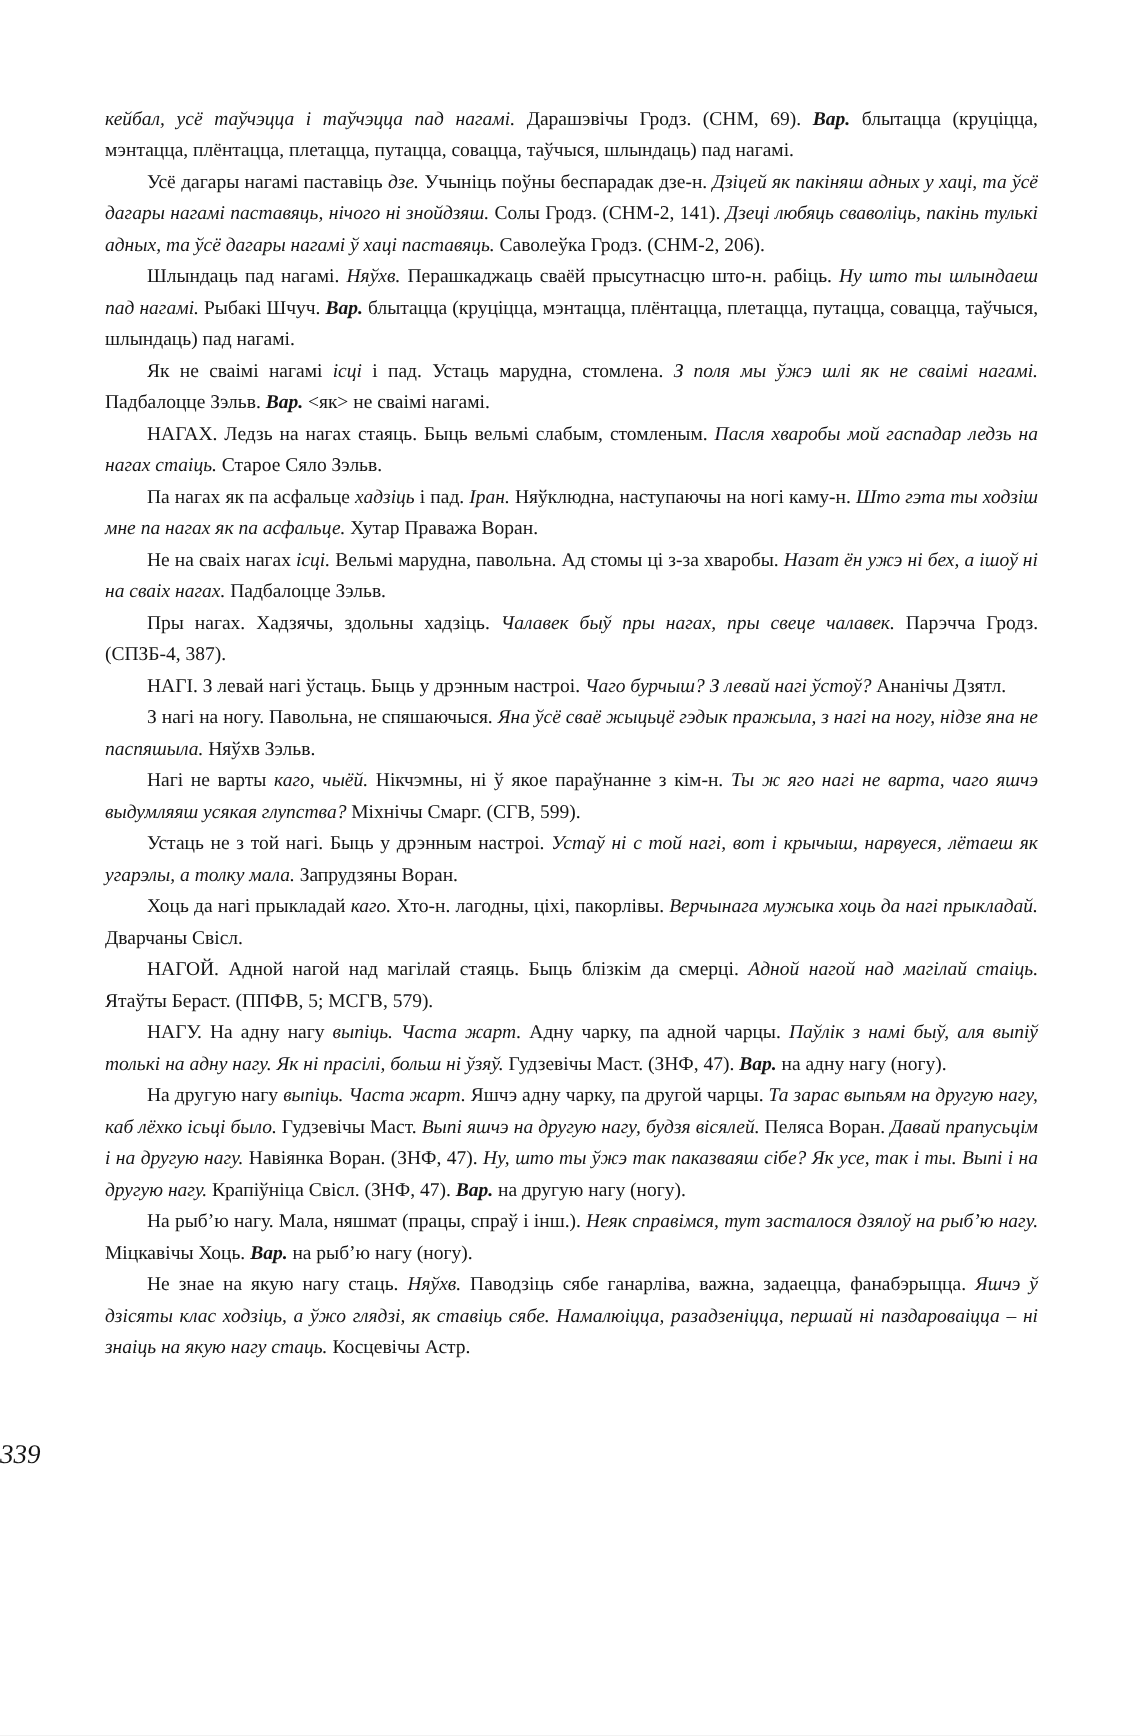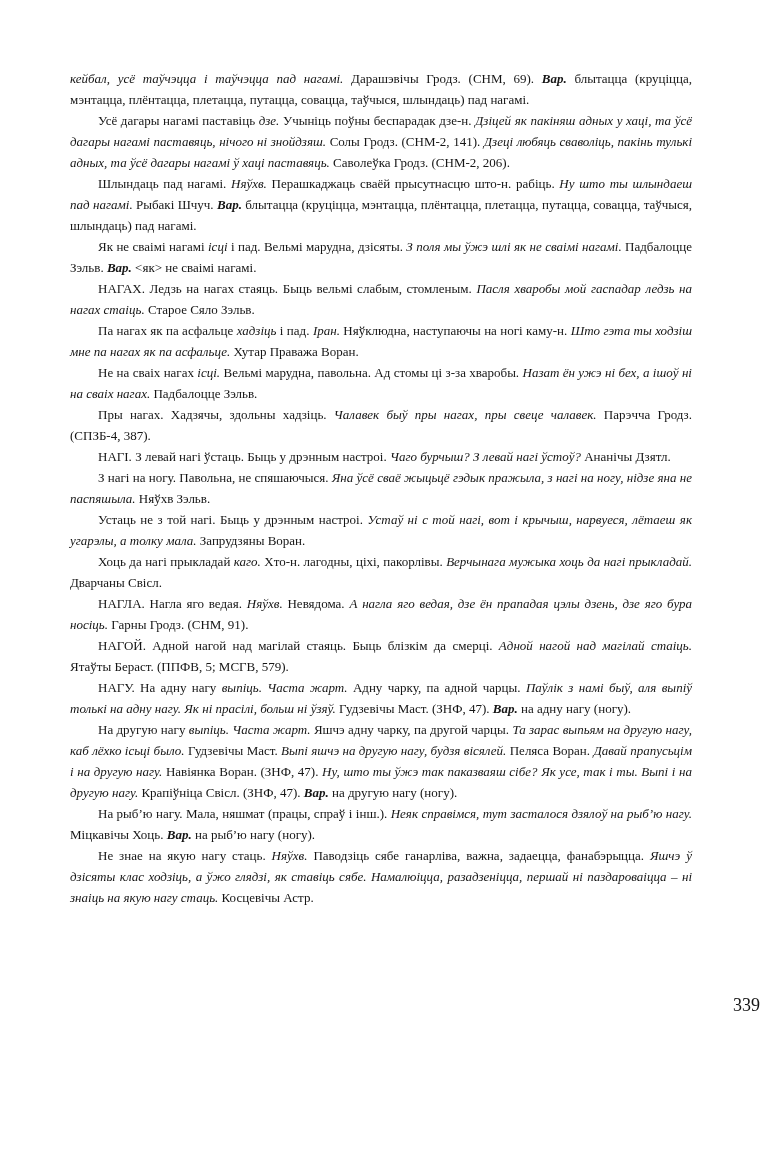--- a/index.html
+++ b/index.html
@@ -34,45 +34,46 @@
   p.para.indent {
     text-indent: 28px;
   }
   .run-r { font-style: normal; font-weight: normal; }
   .run-b { font-weight: normal; }
   .run-i { font-style: italic; }
   .run-bi { font-weight: bold; font-style: italic; }
   .page-number {
     position: absolute;
     left: 0;
-    top: 993px;
+    top: 957px;
     width: 100%;
-    text-align: right;
+    text-align: left;
     font-size: 18px;
     line-height: 24px;
+    font-style: italic;
   }
 </style>
 </head>
 <body>
 
 <div class="page">
   <div class="text-block">
       <p class="para"><span class="run-i">кейбал, усё таўчэцца і таўчэцца пад нагамі. </span><span class="run-r">Дарашэвічы Гродз. (СНМ, 69). </span><span class="run-bi">Вар. </span><span class="run-r">блытацца (круціцца, мэнтацца, плёнтацца, плетацца, путацца, совацца, таўчыся, шлындаць) пад нагамі.</span></p>
       <p class="para indent"><span class="run-b">Усё дагары нагамі паставіць </span><span class="run-i">дзе. </span><span class="run-r">Учыніць поўны беспарадак дзе-н. </span><span class="run-i">Дзіцей як пакіняш адных у хаці, та ўсё дагары нагамі паставяць, нічого ні знойдзяш. </span><span class="run-r">Солы Гродз. (СНМ-2, 141). </span><span class="run-i">Дзеці любяць сваволіць, пакінь тулькі адных, та ўсё дагары нагамі ў хаці паставяць. </span><span class="run-r">Саволеўка Гродз. (СНМ-2, 206).</span></p>
       <p class="para indent"><span class="run-b">Шлындаць пад нагамі. </span><span class="run-i">Няўхв. </span><span class="run-r">Перашкаджаць сваёй прысутнасцю што-н. рабіць. </span><span class="run-i">Ну што ты шлындаеш пад нагамі. </span><span class="run-r">Рыбакі Шчуч. </span><span class="run-bi">Вар. </span><span class="run-r">блытацца (круціцца, мэнтацца, плёнтацца, плетацца, путацца, совацца, таўчыся, шлындаць) пад нагамі.</span></p>
-      <p class="para indent"><span class="run-b">Як не сваімі нагамі </span><span class="run-i">ісці </span><span class="run-r">і пад. Вельмі марудна, дзісяты. </span><span class="run-i">З поля мы ўжэ шлі як не сваімі нагамі. </span><span class="run-r">Падбалоцце Зэльв. </span><span class="run-bi">Вар. </span><span class="run-r">&lt;як&gt;  не сваімі нагамі.</span></p>
+      <p class="para indent"><span class="run-b">Як не сваімі нагамі </span><span class="run-i">ісці </span><span class="run-r">і пад. Устаць марудна, стомлена. </span><span class="run-i">З поля мы ўжэ шлі як не сваімі нагамі. </span><span class="run-r">Падбалоцце Зэльв. </span><span class="run-bi">Вар. </span><span class="run-r">&lt;як&gt;  не сваімі нагамі.</span></p>
       <p class="para indent"><span class="run-r">НАГАХ. </span><span class="run-b">Ледзь на нагах стаяць. </span><span class="run-r">Быць вельмі слабым, стомленым. </span><span class="run-i">Пасля хваробы мой гаспадар ледзь на нагах стаіць. </span><span class="run-r">Старое Сяло Зэльв.</span></p>
       <p class="para indent"><span class="run-b">Па нагах як па асфальце </span><span class="run-i">хадзіць </span><span class="run-r">і пад. </span><span class="run-i">Іран. </span><span class="run-r">Няўклюдна, наступаючы на ногі каму-н. </span><span class="run-i">Што гэта ты ходзіш мне па нагах як па асфальце. </span><span class="run-r">Хутар Праважа Воран.</span></p>
       <p class="para indent"><span class="run-b">Не на сваіх нагах </span><span class="run-i">ісці. </span><span class="run-r">Вельмі марудна, павольна. Ад стомы ці з-за хваробы. </span><span class="run-i">Назат ён ужэ ні бех, а ішоў ні на сваіх нагах. </span><span class="run-r">Падбалоцце Зэльв.</span></p>
       <p class="para indent"><span class="run-b">Пры нагах. </span><span class="run-r">Хадзячы, здольны хадзіць. </span><span class="run-i">Чалавек быў пры нагах, пры свеце чалавек. </span><span class="run-r">Парэчча Гродз. (СПЗБ-4, 387).</span></p>
       <p class="para indent"><span class="run-r">НАГІ. </span><span class="run-b">З левай нагі ўстаць. </span><span class="run-r">Быць у дрэнным настроі. </span><span class="run-i">Чаго бурчыш? З левай нагі ўстоў? </span><span class="run-r">Ананічы Дзятл.</span></p>
       <p class="para indent"><span class="run-b">З нагі на ногу. </span><span class="run-r">Павольна, не спяшаючыся. </span><span class="run-i">Яна ўсё сваё жыцьцё гэдык пражыла, з нагі на ногу, нідзе яна не паспяшыла. </span><span class="run-r">Няўхв Зэльв.</span></p>
+      <p class="para indent"><span class="run-b">Нагі не варты </span><span class="run-i">каго, чыёй. </span><span class="run-r">Нікчэмны, ні ў якое параўнанне з кім-н. </span><span class="run-i">Ты ж яго нагі не варта, чаго яшчэ выдумляяш усякая глупства? </span><span class="run-r">Міхнічы Смарг. (СГВ, 599).</span></p>
       <p class="para indent"><span class="run-b">Устаць не з той нагі. </span><span class="run-r">Быць у дрэнным настроі. </span><span class="run-i">Устаў ні с той нагі, вот і крычыш, нарвуеся, лётаеш як угарэлы, а толку мала. </span><span class="run-r">Запрудзяны Воран.</span></p>
       <p class="para indent"><span class="run-b">Хоць да нагі прыкладай </span><span class="run-i">каго. </span><span class="run-r">Хто-н. лагодны, ціхі, пакорлівы. </span><span class="run-i">Верчынага мужыка хоць да нагі прыкладай. </span><span class="run-r">Дварчаны Свісл.</span></p>
-      <p class="para indent"><span class="run-r">НАГЛА. </span><span class="run-b">Нагла яго ведая. </span><span class="run-i">Няўхв. </span><span class="run-r">Невядома. </span><span class="run-i">А нагла яго ведая, дзе ён прападая цэлы дзень, дзе яго бура носіць. </span><span class="run-r">Гарны Гродз. (СНМ, 91).</span></p>
       <p class="para indent"><span class="run-r">НАГОЙ. </span><span class="run-b">Адной нагой над магілай стаяць. </span><span class="run-r">Быць блізкім да смерці. </span><span class="run-i">Адной нагой над магілай стаіць. </span><span class="run-r">Ятаўты Бераст. (ППФВ, 5; МСГВ, 579).</span></p>
       <p class="para indent"><span class="run-r">НАГУ. </span><span class="run-b">На адну нагу </span><span class="run-i">выпіць. Часта жарт. </span><span class="run-r">Адну чарку, па адной чарцы. </span><span class="run-i">Паўлік з намі быў, аля выпіў толькі на адну нагу. Як ні прасілі, больш ні ўзяў. </span><span class="run-r">Гудзевічы Маст. (ЗНФ, 47). </span><span class="run-bi">Вар. </span><span class="run-r">на адну нагу (ногу).</span></p>
       <p class="para indent"><span class="run-b">На другую нагу </span><span class="run-i">выпіць. Часта жарт. </span><span class="run-r">Яшчэ адну чарку, па другой чарцы. </span><span class="run-i">Та зарас выпьям на другую нагу, каб лёхко ісьці было. </span><span class="run-r">Гудзевічы Маст. </span><span class="run-i">Выпі яшчэ на другую нагу, будзя вісялей. </span><span class="run-r">Пеляса Воран. </span><span class="run-i">Давай прапусьцім і на другую нагу. </span><span class="run-r">Навіянка Воран. (ЗНФ, 47). </span><span class="run-i">Ну, што ты ўжэ так паказваяш сібе? Як усе, так і ты. Выпі і на другую нагу. </span><span class="run-r">Крапіўніца Свісл. (ЗНФ, 47). </span><span class="run-bi">Вар. </span><span class="run-r">на другую нагу (ногу).</span></p>
       <p class="para indent"><span class="run-b">На рыб’ю нагу. </span><span class="run-r">Мала, няшмат (працы, спраў і інш.). </span><span class="run-i">Неяк справімся, тут засталося дзялоў на рыб’ю нагу. </span><span class="run-r">Міцкавічы Хоць. </span><span class="run-bi">Вар. </span><span class="run-r">на рыб’ю нагу (ногу).</span></p>
       <p class="para indent"><span class="run-b">Не знае на якую нагу стаць. </span><span class="run-i">Няўхв. </span><span class="run-r">Паводзіць сябе ганарліва, важна, задаецца, фанабэрыцца. </span><span class="run-i">Яшчэ ў дзісяты клас ходзіць, а ўжо глядзі, як ставіць сябе. Намалюіцца, разадзеніцца, першай ні паздароваіцца –  ні знаіць на якую нагу стаць. </span><span class="run-r">Косцевічы Астр.</span></p>
     </div>
   <div class="page-number">339</div>
 </div>
 
 </body></html>

